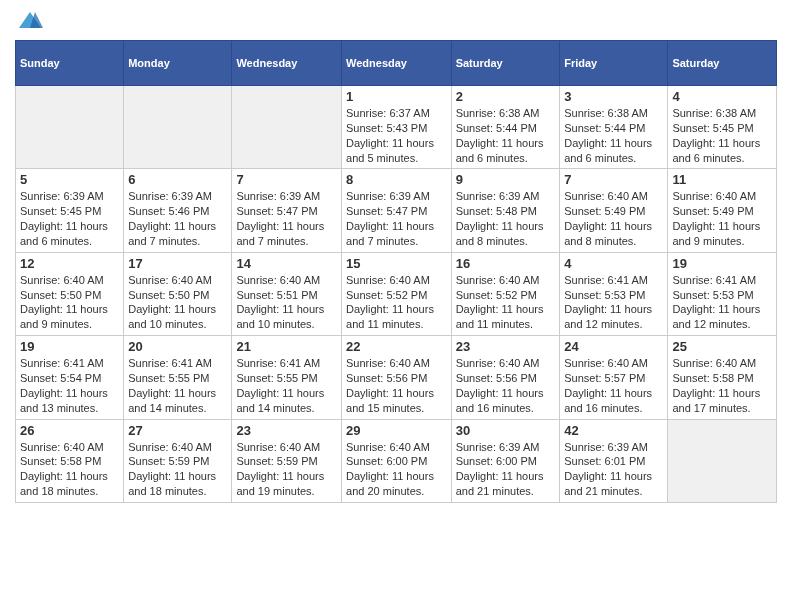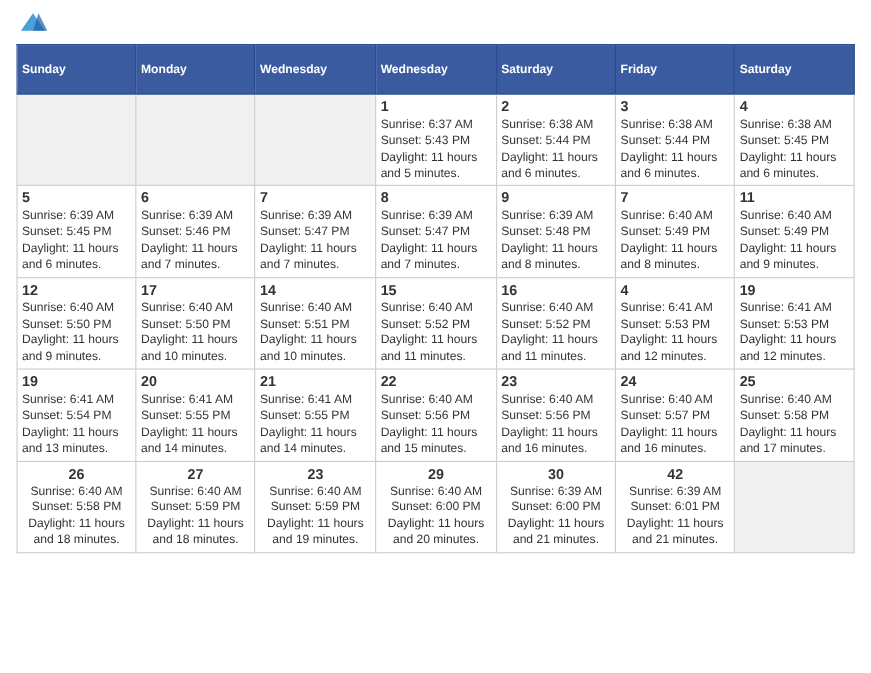--- a/index.html
+++ b/index.html
@@ -68,21 +68,20 @@
       display: block;
       margin-bottom: 2px;
     }
     .day-info {
       color: #333;
       font-size: 11px;
       line-height: 1.35;
     }
     .last-row td {
       height: 70px;
-      text-align: center;
     }
   </style>
 </head>
 <body>
 
 <div class="container">
   <div class="header">
     <div class="logo">
       <div>
         <div style="display:flex;align-items:center;">

